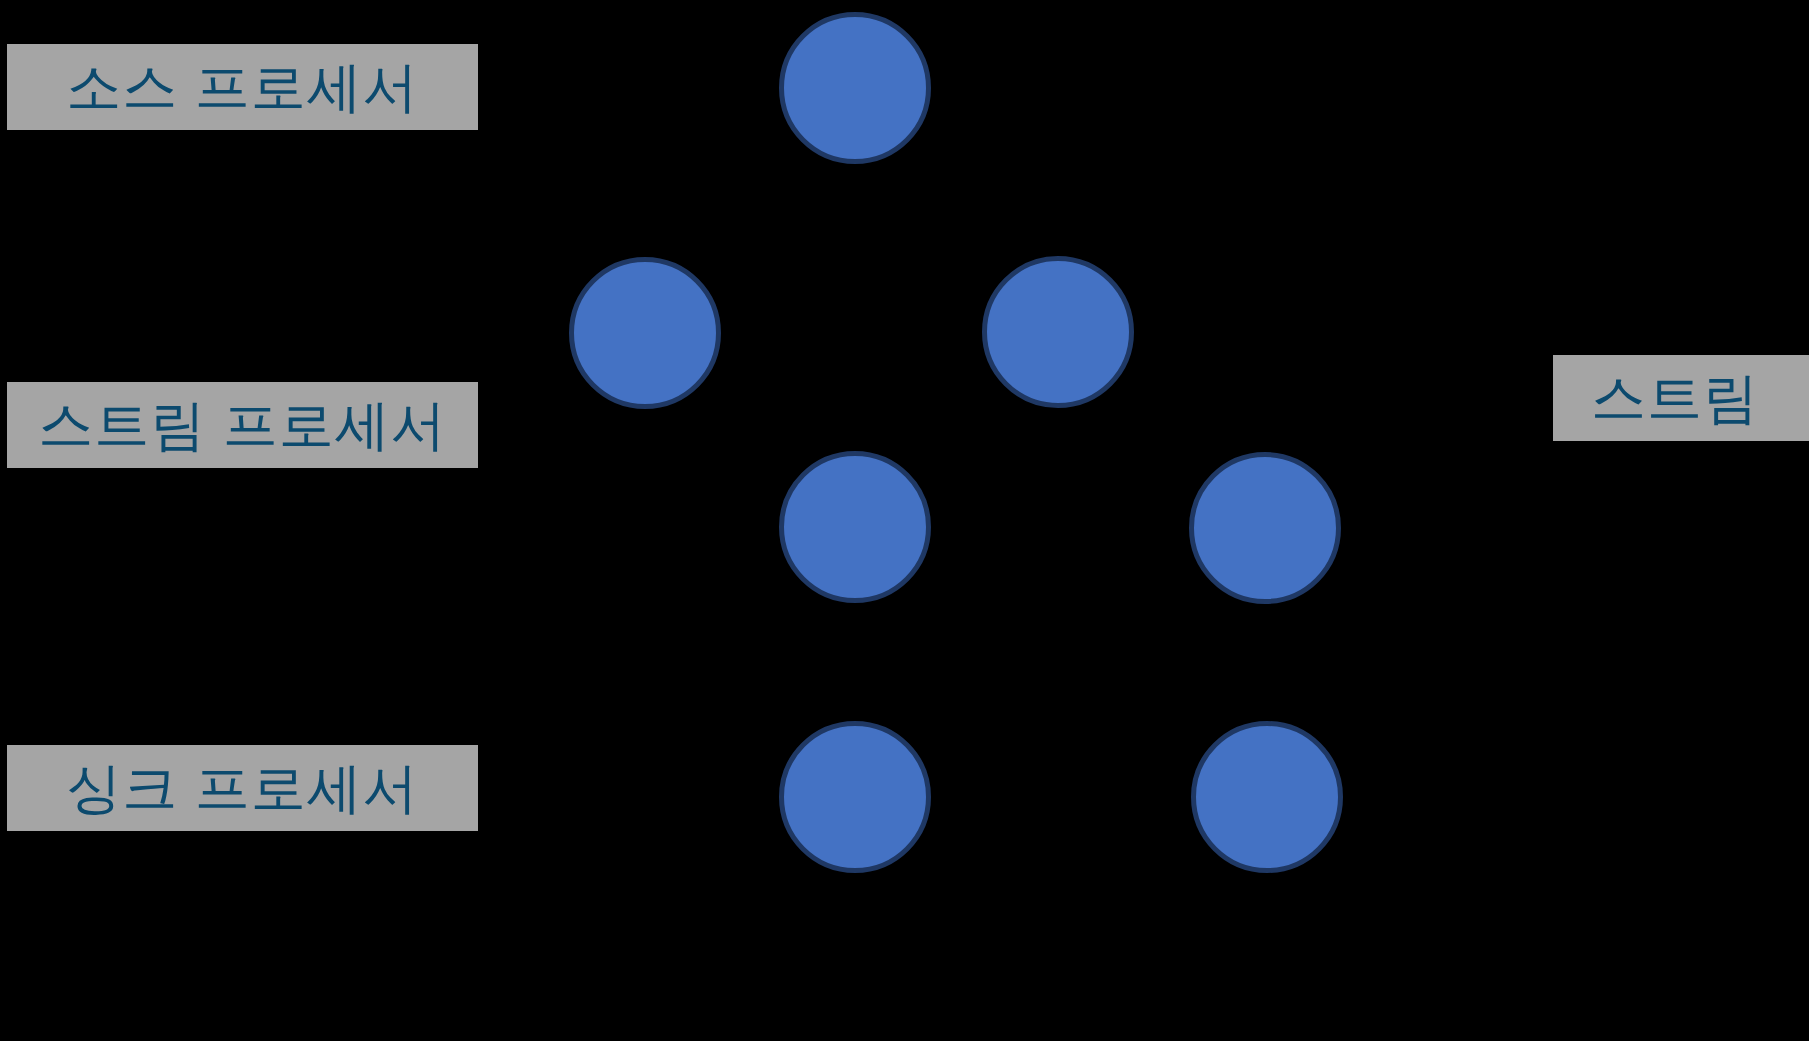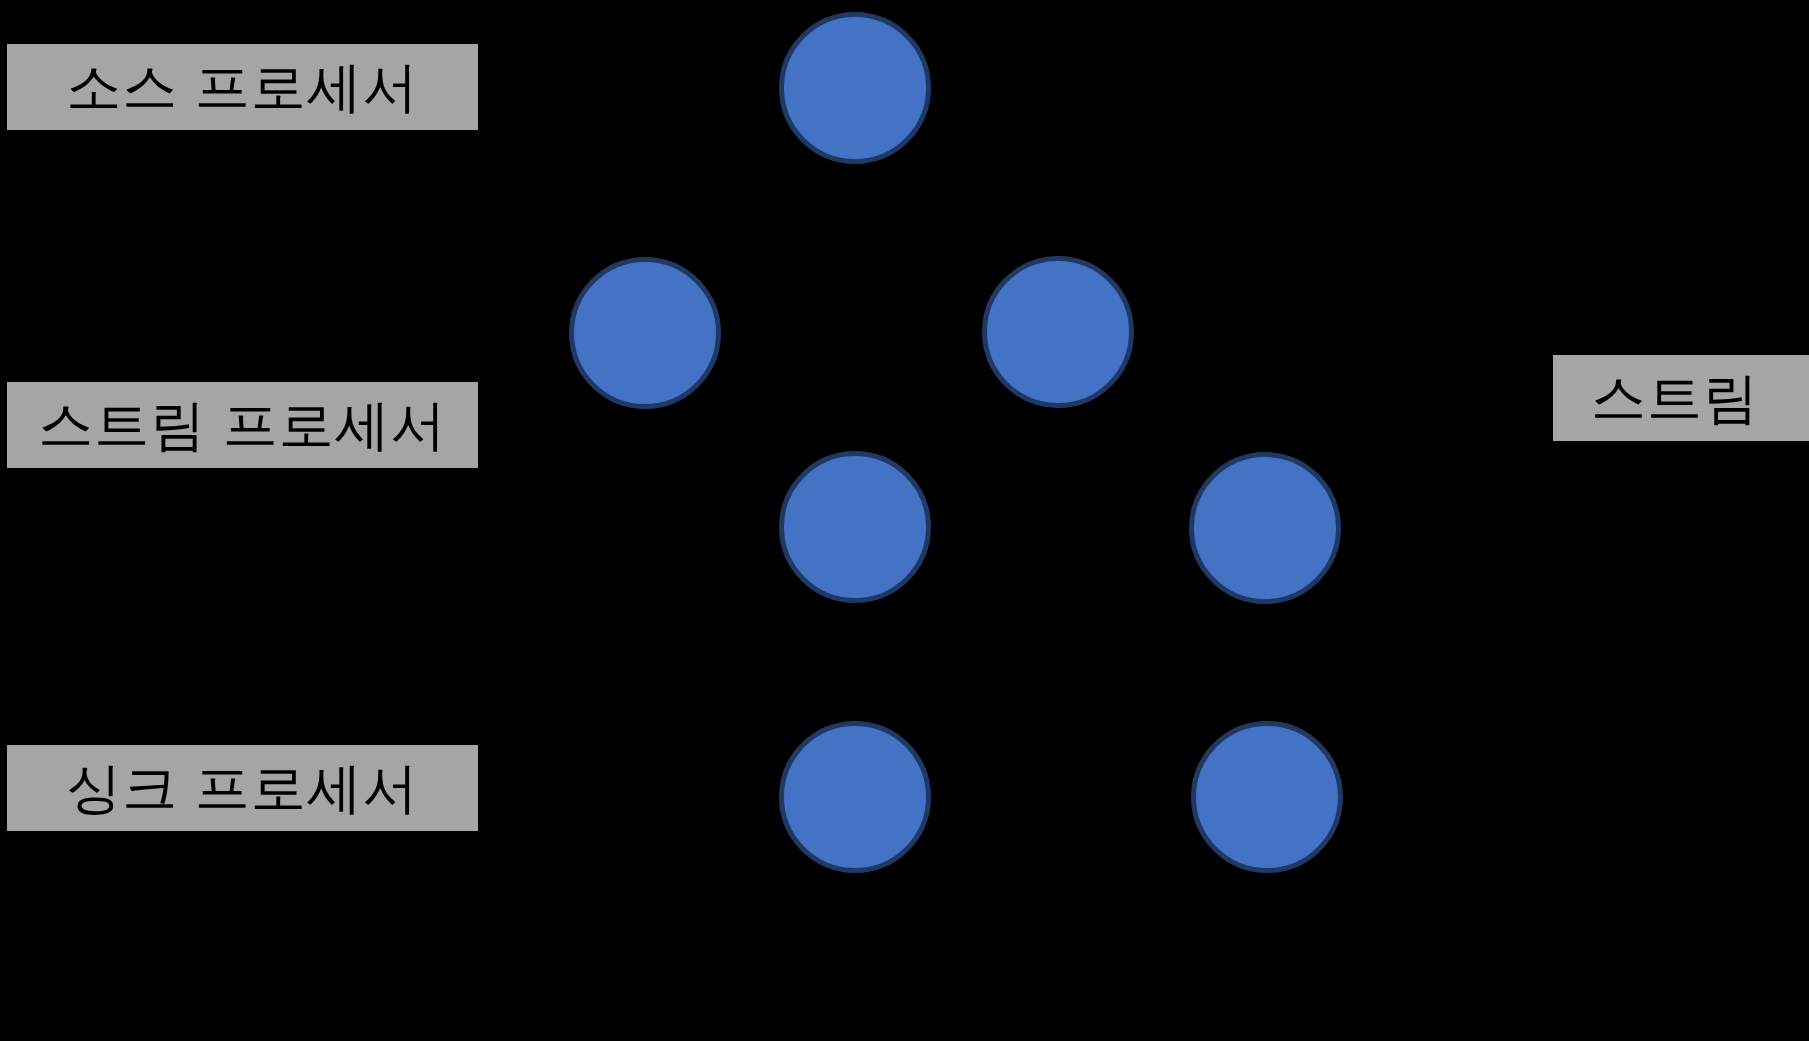--- a/index.html
+++ b/index.html
@@ -18,21 +18,21 @@
     background: #000000;
     overflow: hidden;
   }
   .label-box {
     position: absolute;
     display: flex;
     align-items: center;
     justify-content: center;
     box-sizing: border-box;
     background: #A5A5A5;
-    color: #000000;
+    color: #0c4a6e;
     font-size: 55px;
     line-height: 1.0;
     letter-spacing: 1px;
     white-space: nowrap;
     font-weight: 400;
     user-select: none;
   }
   .label-box.lbl-source   { left: 7px;    top: 44px;  width: 471px; height: 86px; }
   .label-box.lbl-stream-p { left: 7px;    top: 382px; width: 471px; height: 86px; }
   .label-box.lbl-sink     { left: 7px;    top: 745px; width: 471px; height: 86px; }

